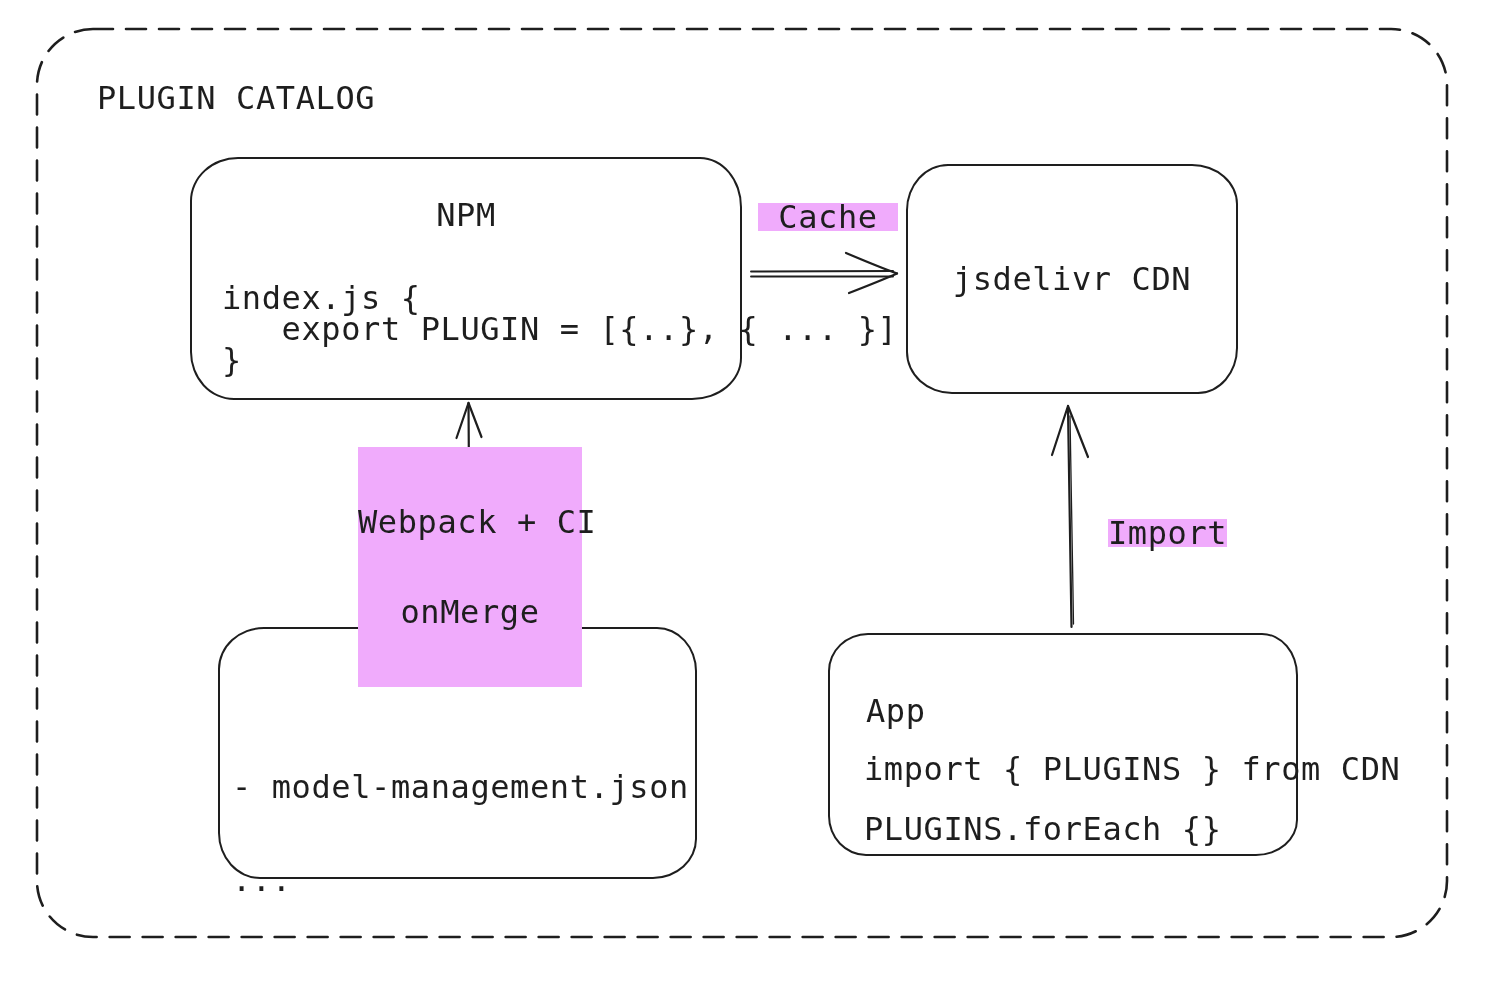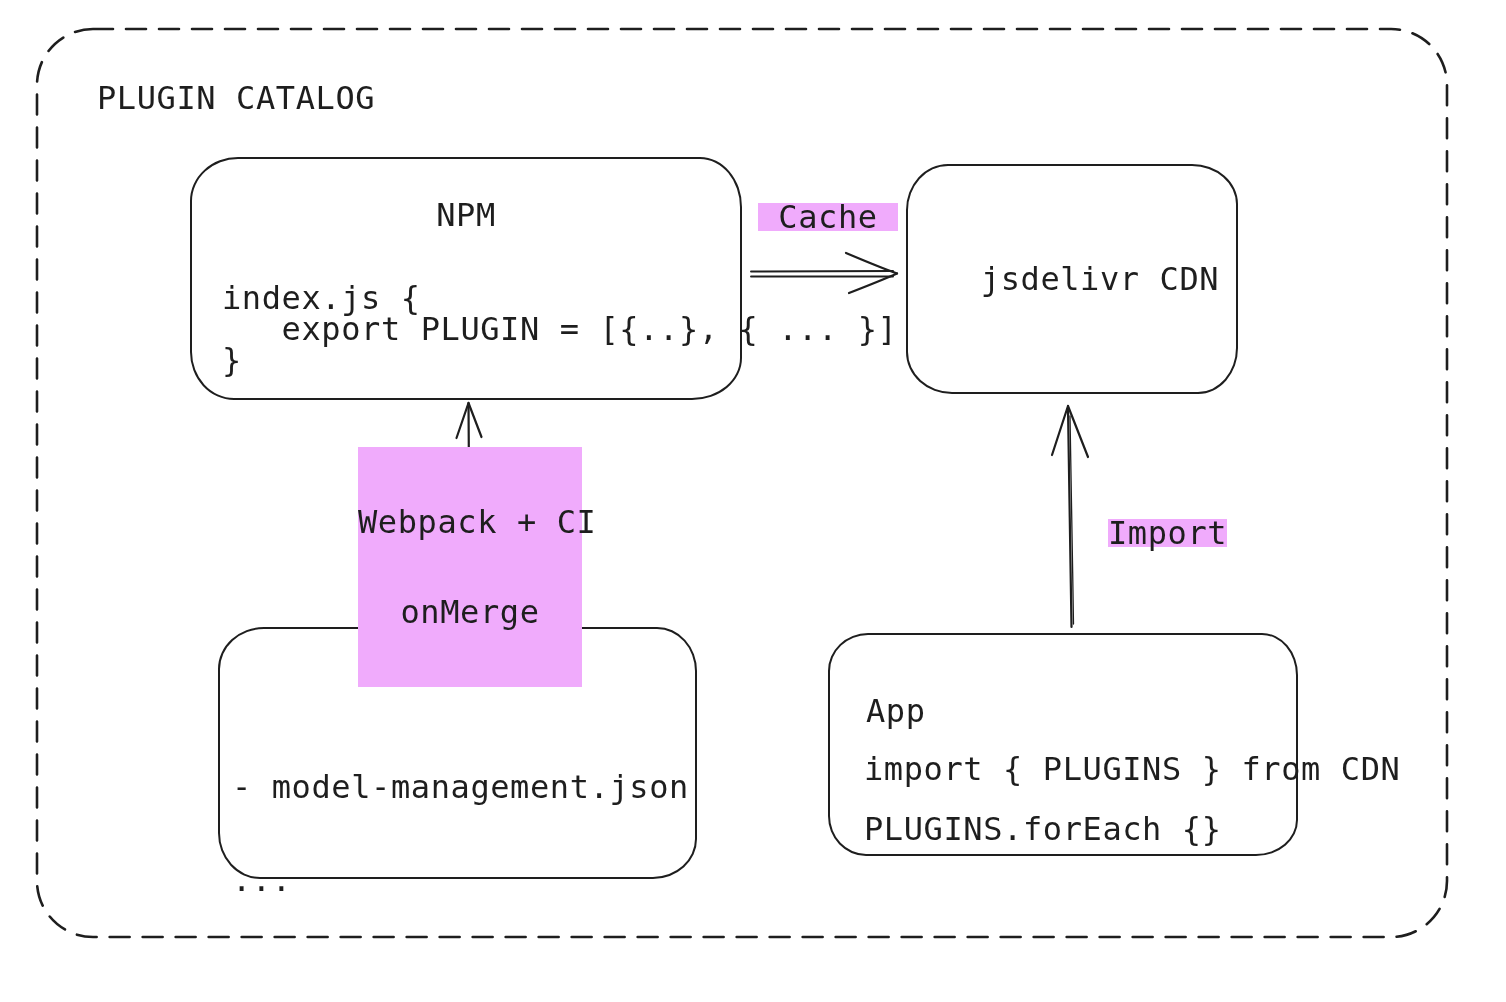--- a/index.html
+++ b/index.html
@@ -15,21 +15,21 @@
   .layer .dbl{stroke-width:1.9;}
   .box{
     position:absolute;z-index:1;background:#ffffff;
     border:2.2px solid #1e1e1e;box-sizing:border-box;
   }
   .lbl{position:absolute;z-index:3;line-height:28px;white-space:pre;}
   .lbl.bg{background:#f0abfc;}
   .center{text-align:center;}
   .code-line{position:absolute;white-space:pre;line-height:31px;margin-top:28px;}
   .npm-title{position:absolute;left:0;top:37px;width:100%;text-align:center;}
-  .cdn-inner{display:flex;width:100%;height:100%;align-items:center;justify-content:center;padding-left:28px;}
+  .cdn-inner{display:flex;width:100%;height:100%;align-items:center;justify-content:center;}
   .file-list{position:absolute;left:12px;top:81px;line-height:31px;white-space:pre;}
 </style>
 </head>
 <body>
 
 <div class="canvas">
 
   <svg class="layer" width="1506" height="1002" viewBox="0 0 1506 1002" aria-hidden="true">
 
     <rect class="dashed" x="37" y="29" width="1410" height="908" rx="56"></rect>

